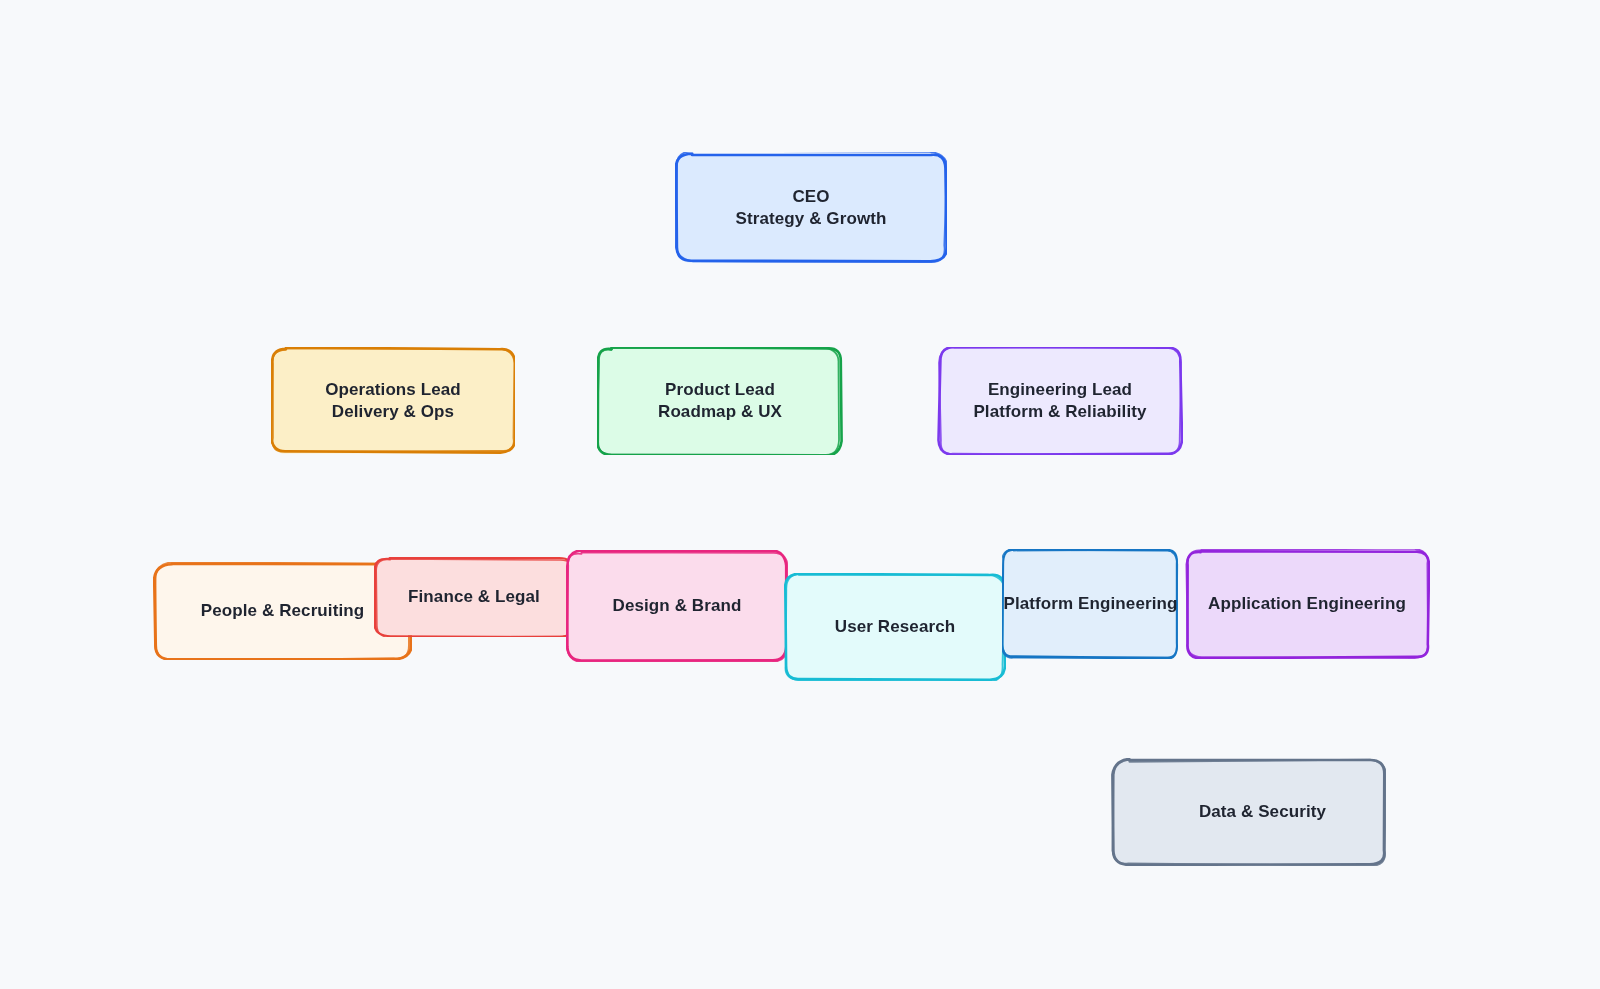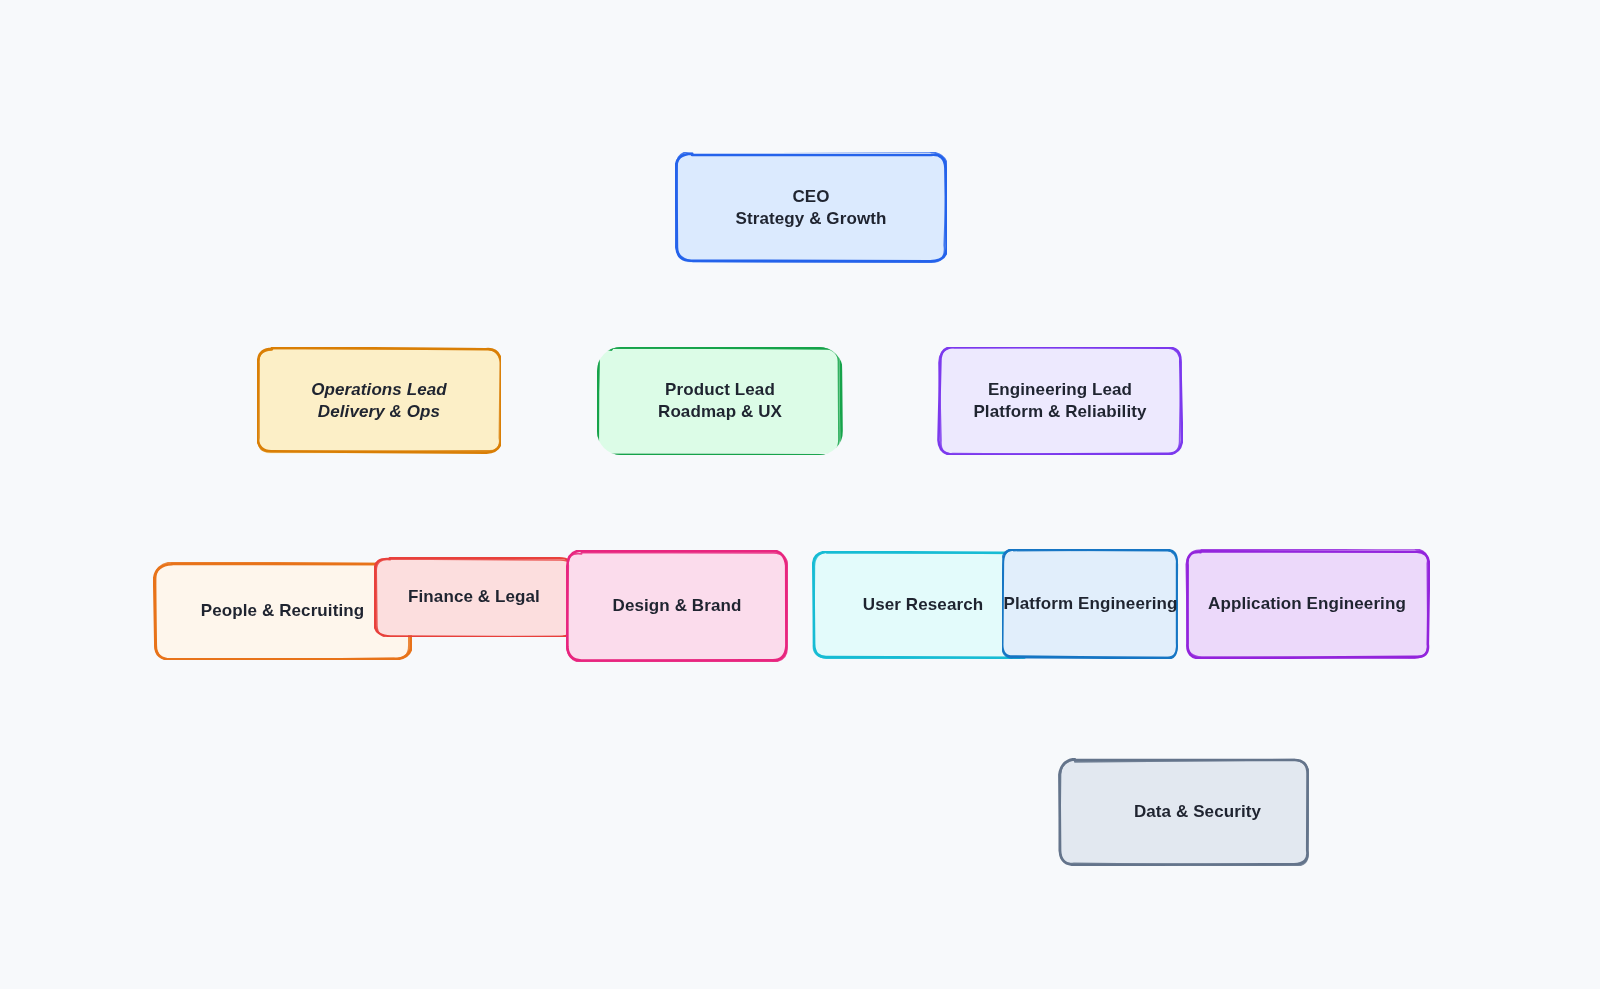--- a/index.html
+++ b/index.html
@@ -53,29 +53,29 @@
 
 <div id="canvas">
     <div class="node" style="left: 675px; top: 152px; width: 272px; height: 112px;">
       <svg class="node-svg" viewBox="0 0 244 112" preserveAspectRatio="none">
         <path d="M 15.3 1.8 L 228.8 2.0 Q 242.1 2.1 242.8 16.1 L 242.5 96.4 Q 242.4 110.8 228.3 110.0 L 15.7 110.9 Q 1.7 110.2 0.9 96.6 L 1.0 16.5 Q 1.4 2.5 15.3 1.9 Z" fill="#dbeafe" stroke="none"></path>
         <path d="M 15.4 3.0 L 229.6 2.9 Q 242.3 1.5 242.7 16.0 L 243.8 95.8 Q 243.7 109.2 228.9 109.2 L 16.0 108.7 Q 2.0 109.6 1.6 95.4 L 1.0 16.3 Q 0.5 1.9 15.4 1.7 Z" fill="none" stroke="#2563eb" stroke-width="2.6" stroke-linecap="round" stroke-linejoin="round"></path>
         <path d="M 15.5 -1.3 L 228.2 -0.2 Q 243.3 1.5 244.0 14.0 L 241.7 93.5 Q 243.9 110.7 228.8 110.2 L 16.3 109.3 Q 2.8 107.6 0.9 95.1 L 1.8 12.6 Q 1.9 -0.4 15.5 -0.6 Z" fill="none" stroke="#2563eb" stroke-width="1.8" stroke-linecap="round" stroke-linejoin="round" opacity="0.85"></path>
       </svg>
       <div class="node-label"><span>CEO</span><span class="l2">Strategy &amp; Growth</span></div>
     </div>
-    <div class="node" style="left: 257px; top: 347px; width: 244px; height: 108px; font-style: italic;">
+    <div class="node" style="left: 271px; top: 347px; width: 244px; height: 108px;">
       <svg class="node-svg" viewBox="0 0 244 108" preserveAspectRatio="none">
         <path d="M 15.1 1.7 L 228.5 1.6 Q 242.1 1.8 242.6 15.9 L 242.8 93.0 Q 242.8 106.4 228.5 106.3 L 14.9 106.6 Q 0.5 106.8 1.3 92.5 L 1.1 15.7 Q 0.7 1.4 15.1 2.0 Z" fill="#fcefc7" stroke="none"></path>
         <path d="M 15.0 0.5 L 229.0 2.2 Q 242.4 1.0 244.4 15.6 L 244.3 90.8 Q 244.4 104.4 229.4 105.7 L 14.4 104.3 Q 2.0 104.5 0.1 91.3 L 1.1 14.8 Q 1.4 2.1 15.0 1.9 Z" fill="none" stroke="#d97f06" stroke-width="2.6" stroke-linecap="round" stroke-linejoin="round"></path>
         <path d="M 14.9 1.4 L 230.5 1.9 Q 243.4 4.0 243.3 16.6 L 242.5 91.2 Q 244.9 105.6 229.5 103.8 L 14.0 104.7 Q -0.4 105.3 1.9 90.9 L 1.9 16.8 Q 0.0 3.2 14.9 2.8 Z" fill="none" stroke="#d97f06" stroke-width="1.8" stroke-linecap="round" stroke-linejoin="round" opacity="0.85"></path>
       </svg>
       <div class="node-label"><span>Operations Lead</span><span class="l2">Delivery &amp; Ops</span></div>
     </div>
-    <div class="node" style="left: 597px; top: 347px; width: 246px; height: 108px; border-radius: 24px;">
+    <div class="node" style="left: 597px; top: 347px; width: 246px; height: 108px;">
       <svg class="node-svg" viewBox="0 0 246 108" preserveAspectRatio="none">
         <path d="M 16.1 1.5 L 230.2 1.2 Q 245.4 1.6 244.3 15.6 L 245.1 92.5 Q 245.2 106.0 230.8 106.6 L 16.4 106.4 Q 1.7 106.3 1.7 92.5 L 2.3 16.1 Q 2.4 1.6 16.1 2.1 Z" fill="#dcfce7" stroke="none"></path>
         <path d="M 14.7 0.2 L 230.4 1.4 Q 244.4 0.6 243.8 15.1 L 244.6 94.1 Q 242.8 108.1 229.7 108.5 L 15.0 108.2 Q -0.1 107.9 0.8 93.4 L 1.1 15.5 Q 0.1 0.2 14.7 2.0 Z" fill="none" stroke="#16a34a" stroke-width="2.6" stroke-linecap="round" stroke-linejoin="round"></path>
         <path d="M 14.4 1.0 L 228.5 0.8 Q 242.2 3.3 241.5 15.9 L 242.0 92.9 Q 241.6 107.6 229.0 107.8 L 14.9 107.3 Q -0.3 107.0 -0.3 94.0 L 2.0 14.7 Q 1.4 0.4 14.4 3.0 Z" fill="none" stroke="#16a34a" stroke-width="1.8" stroke-linecap="round" stroke-linejoin="round" opacity="0.85"></path>
       </svg>
       <div class="node-label"><span>Product Lead</span><span class="l2">Roadmap &amp; UX</span></div>
     </div>
     <div class="node" style="left: 937px; top: 347px; width: 246px; height: 108px;">
       <svg class="node-svg" viewBox="0 0 246 108" preserveAspectRatio="none">
         <path d="M 15.9 1.3 L 229.9 0.8 Q 244.2 1.3 244.1 15.4 L 244.2 91.9 Q 244.4 106.8 229.8 106.9 L 15.5 106.2 Q 1.7 106.9 2.1 92.4 L 2.3 15.3 Q 1.7 1.7 15.9 1.0 Z" fill="#ede9fe" stroke="none"></path>
@@ -101,21 +101,21 @@
       <div class="node-label"><span>Finance &amp; Legal</span></div>
     </div>
     <div class="node" style="left: 566px; top: 550px; width: 222px; height: 112px;">
       <svg class="node-svg" viewBox="0 0 222 112" preserveAspectRatio="none">
         <path d="M 15.3 2.0 L 206.2 2.0 Q 220.2 1.7 220.6 15.8 L 221.0 96.6 Q 220.4 110.7 206.6 110.6 L 15.3 110.6 Q 1.8 110.4 0.9 96.2 L 1.2 16.4 Q 0.9 2.2 15.3 2.4 Z" fill="#fbdcec" stroke="none"></path>
         <path d="M 15.4 1.1 L 206.4 0.6 Q 218.4 0.8 220.2 15.5 L 220.4 96.1 Q 219.4 111.2 205.4 110.3 L 15.3 110.5 Q 2.2 109.9 1.4 96.9 L 1.3 16.1 Q 1.6 1.3 15.4 0.4 Z" fill="none" stroke="#e8267f" stroke-width="2.6" stroke-linecap="round" stroke-linejoin="round"></path>
         <path d="M 15.5 2.4 L 207.6 2.8 Q 221.7 3.6 221.3 16.5 L 220.9 97.1 Q 221.7 110.3 207.7 111.8 L 15.2 112.0 Q 3.0 111.3 0.6 97.3 L 2.2 15.6 Q 0.4 2.0 15.5 3.9 Z" fill="none" stroke="#e8267f" stroke-width="1.8" stroke-linecap="round" stroke-linejoin="round" opacity="0.85"></path>
       </svg>
       <div class="node-label"><span>Design &amp; Brand</span></div>
     </div>
-    <div class="node" style="left: 784px; top: 551px; width: 222px; height: 108px; margin-left: 28px;">
+    <div class="node" style="left: 784px; top: 573px; width: 222px; height: 108px;">
       <svg class="node-svg" viewBox="0 0 222 108" preserveAspectRatio="none">
         <path d="M 15.1 1.8 L 207.1 1.6 Q 221.5 1.4 220.3 15.6 L 221.3 92.0 Q 220.8 106.3 206.9 105.7 L 14.5 106.4 Q 0.6 105.8 1.2 92.1 L 1.2 15.6 Q 1.4 1.1 15.1 1.3 Z" fill="#e3fbfb" stroke="none"></path>
         <path d="M 15.1 0.8 L 205.8 2.0 Q 220.6 0.3 219.8 15.1 L 221.0 93.2 Q 220.1 106.4 205.9 106.8 L 15.9 106.0 Q 2.2 107.1 2.1 92.8 L 1.3 14.6 Q 0.4 1.6 15.1 0.6 Z" fill="none" stroke="#18bcd4" stroke-width="2.6" stroke-linecap="round" stroke-linejoin="round"></path>
         <path d="M 15.0 1.9 L 203.6 1.7 Q 218.5 2.9 220.7 15.8 L 218.5 91.6 Q 219.6 108.4 205.2 108.7 L 16.1 107.3 Q -0.2 105.8 1.7 93.1 L 2.3 16.6 Q 1.7 2.4 15.0 0.9 Z" fill="none" stroke="#18bcd4" stroke-width="1.8" stroke-linecap="round" stroke-linejoin="round" opacity="0.85"></path>
       </svg>
       <div class="node-label"><span>User Research</span></div>
     </div>
     <div class="node" style="left: 1002px; top: 549px; width: 177px; height: 110px;">
       <svg class="node-svg" viewBox="0 0 222 110" preserveAspectRatio="none">
         <path d="M 16.1 1.7 L 205.6 1.2 Q 220.3 1.2 220.1 15.4 L 220.3 94.6 Q 219.9 107.8 205.9 108.0 L 16.0 108.2 Q 1.8 108.4 1.6 94.1 L 2.4 14.8 Q 1.9 1.3 16.1 1.4 Z" fill="#e1eefb" stroke="none"></path>
@@ -125,21 +125,21 @@
       <div class="node-label"><span>Platform Engineering</span></div>
     </div>
     <div class="node" style="left: 1184px; top: 549px; width: 246px; height: 110px;">
       <svg class="node-svg" viewBox="0 0 246 110" preserveAspectRatio="none">
         <path d="M 15.9 1.5 L 230.5 0.7 Q 244.3 0.9 243.8 15.1 L 244.6 94.0 Q 244.3 108.6 230.2 108.3 L 16.4 107.9 Q 1.8 107.9 2.0 94.0 L 2.4 15.2 Q 2.4 1.4 15.9 1.5 Z" fill="#ecd9fa" stroke="none"></path>
         <path d="M 16.6 2.4 L 230.9 2.7 Q 244.7 1.5 245.1 16.4 L 243.8 95.3 Q 245.6 109.0 230.8 107.7 L 17.1 109.4 Q 2.2 109.2 3.5 94.6 L 3.6 16.0 Q 2.2 2.1 16.6 3.1 Z" fill="none" stroke="#9325dc" stroke-width="2.6" stroke-linecap="round" stroke-linejoin="round"></path>
         <path d="M 17.1 1.0 L 229.2 -0.5 Q 245.9 1.5 243.4 14.5 L 244.0 93.7 Q 245.7 108.1 230.6 109.1 L 17.9 108.1 Q 3.1 108.0 3.7 94.8 L 2.4 15.4 Q 4.4 0.0 17.1 1.4 Z" fill="none" stroke="#9325dc" stroke-width="1.8" stroke-linecap="round" stroke-linejoin="round" opacity="0.85"></path>
       </svg>
       <div class="node-label"><span>Application Engineering</span></div>
     </div>
-    <div class="node" style="left: 1058px; top: 758px; width: 251px; height: 108px; padding-left: 28px;">
+    <div class="node" style="left: 1111px; top: 758px; width: 275px; height: 108px; padding-left: 28px;">
       <svg class="node-svg" viewBox="0 0 246 108" preserveAspectRatio="none">
         <path d="M 15.7 2.5 L 230.1 1.5 Q 244.3 1.8 244.8 16.1 L 244.9 91.5 Q 244.7 106.2 230.4 105.4 L 15.5 105.7 Q 1.8 106.5 1.2 91.9 L 1.3 15.6 Q 1.7 1.6 15.7 1.6 Z" fill="#e2e8f0" stroke="none"></path>
         <path d="M 16.2 2.1 L 230.3 2.0 Q 244.7 1.0 244.6 15.9 L 244.3 92.3 Q 246.3 106.2 231.3 106.3 L 15.5 106.9 Q 2.2 106.2 2.0 92.5 L 1.4 16.7 Q 3.2 2.4 16.2 1.0 Z" fill="none" stroke="#64748b" stroke-width="2.6" stroke-linecap="round" stroke-linejoin="round"></path>
         <path d="M 16.6 3.8 L 231.6 1.6 Q 245.9 4.0 245.9 17.1 L 244.7 93.4 Q 246.7 108.2 231.3 107.9 L 15.6 105.4 Q 3.1 107.7 1.5 92.6 L 2.4 16.5 Q 2.6 3.6 16.6 1.6 Z" fill="none" stroke="#64748b" stroke-width="1.8" stroke-linecap="round" stroke-linejoin="round" opacity="0.85"></path>
       </svg>
       <div class="node-label"><span>Data &amp; Security</span></div>
     </div>
   </div>
 
 </body></html>

